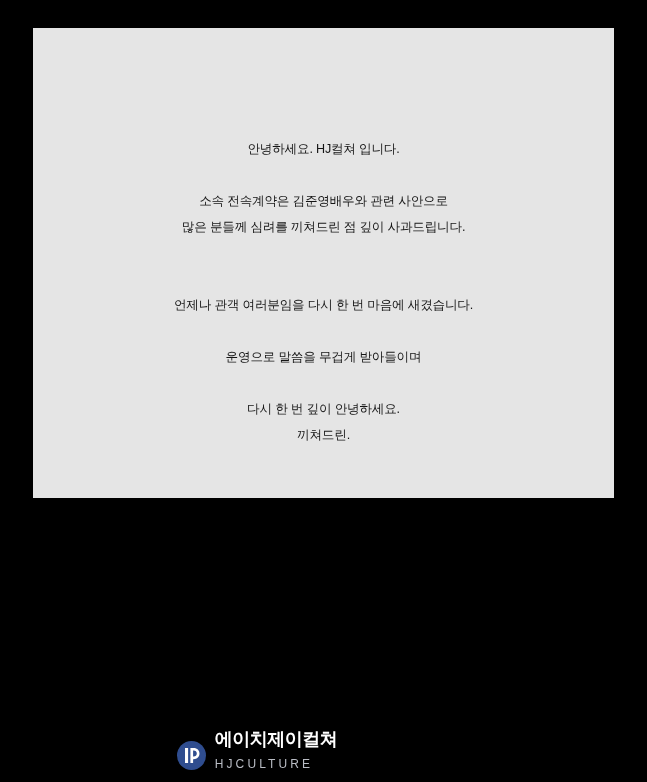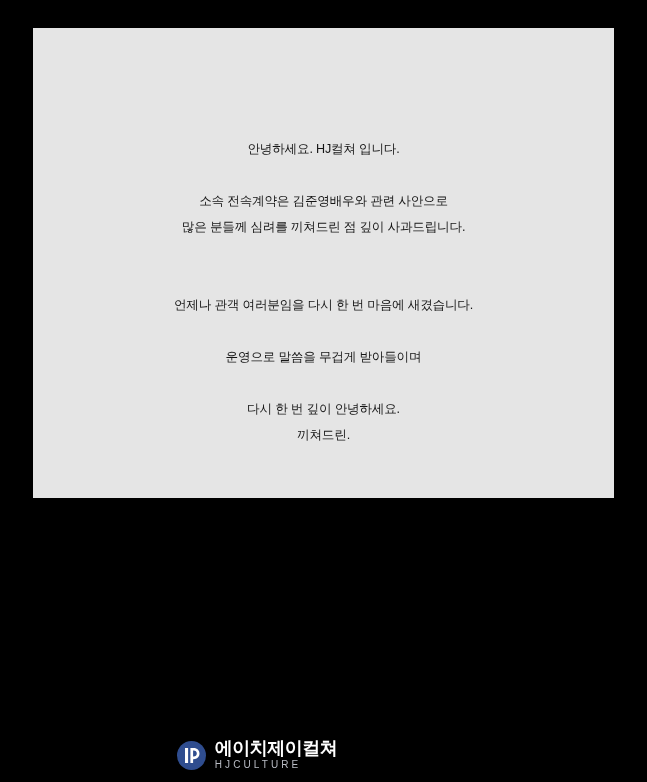--- a/index.html
+++ b/index.html
@@ -82,25 +82,25 @@
     align-items: flex-start;
     line-height: 1;
   }
   .logo-ko {
     font-size: 18px;
     font-weight: 700;
     color: #ffffff;
     letter-spacing: -0.5px;
   }
   .logo-en {
-    font-size: 10px;
+    font-size: 12px;
     font-weight: 400;
     color: #b9bcc4;
     letter-spacing: 3.1px;
-    margin-top: 3px;
+    margin-top: 10px;
   }
 </style>
 </head>
 <body>
 
 <div class="page">
 
   <div class="notice-card">
     <div class="notice-body">
 

